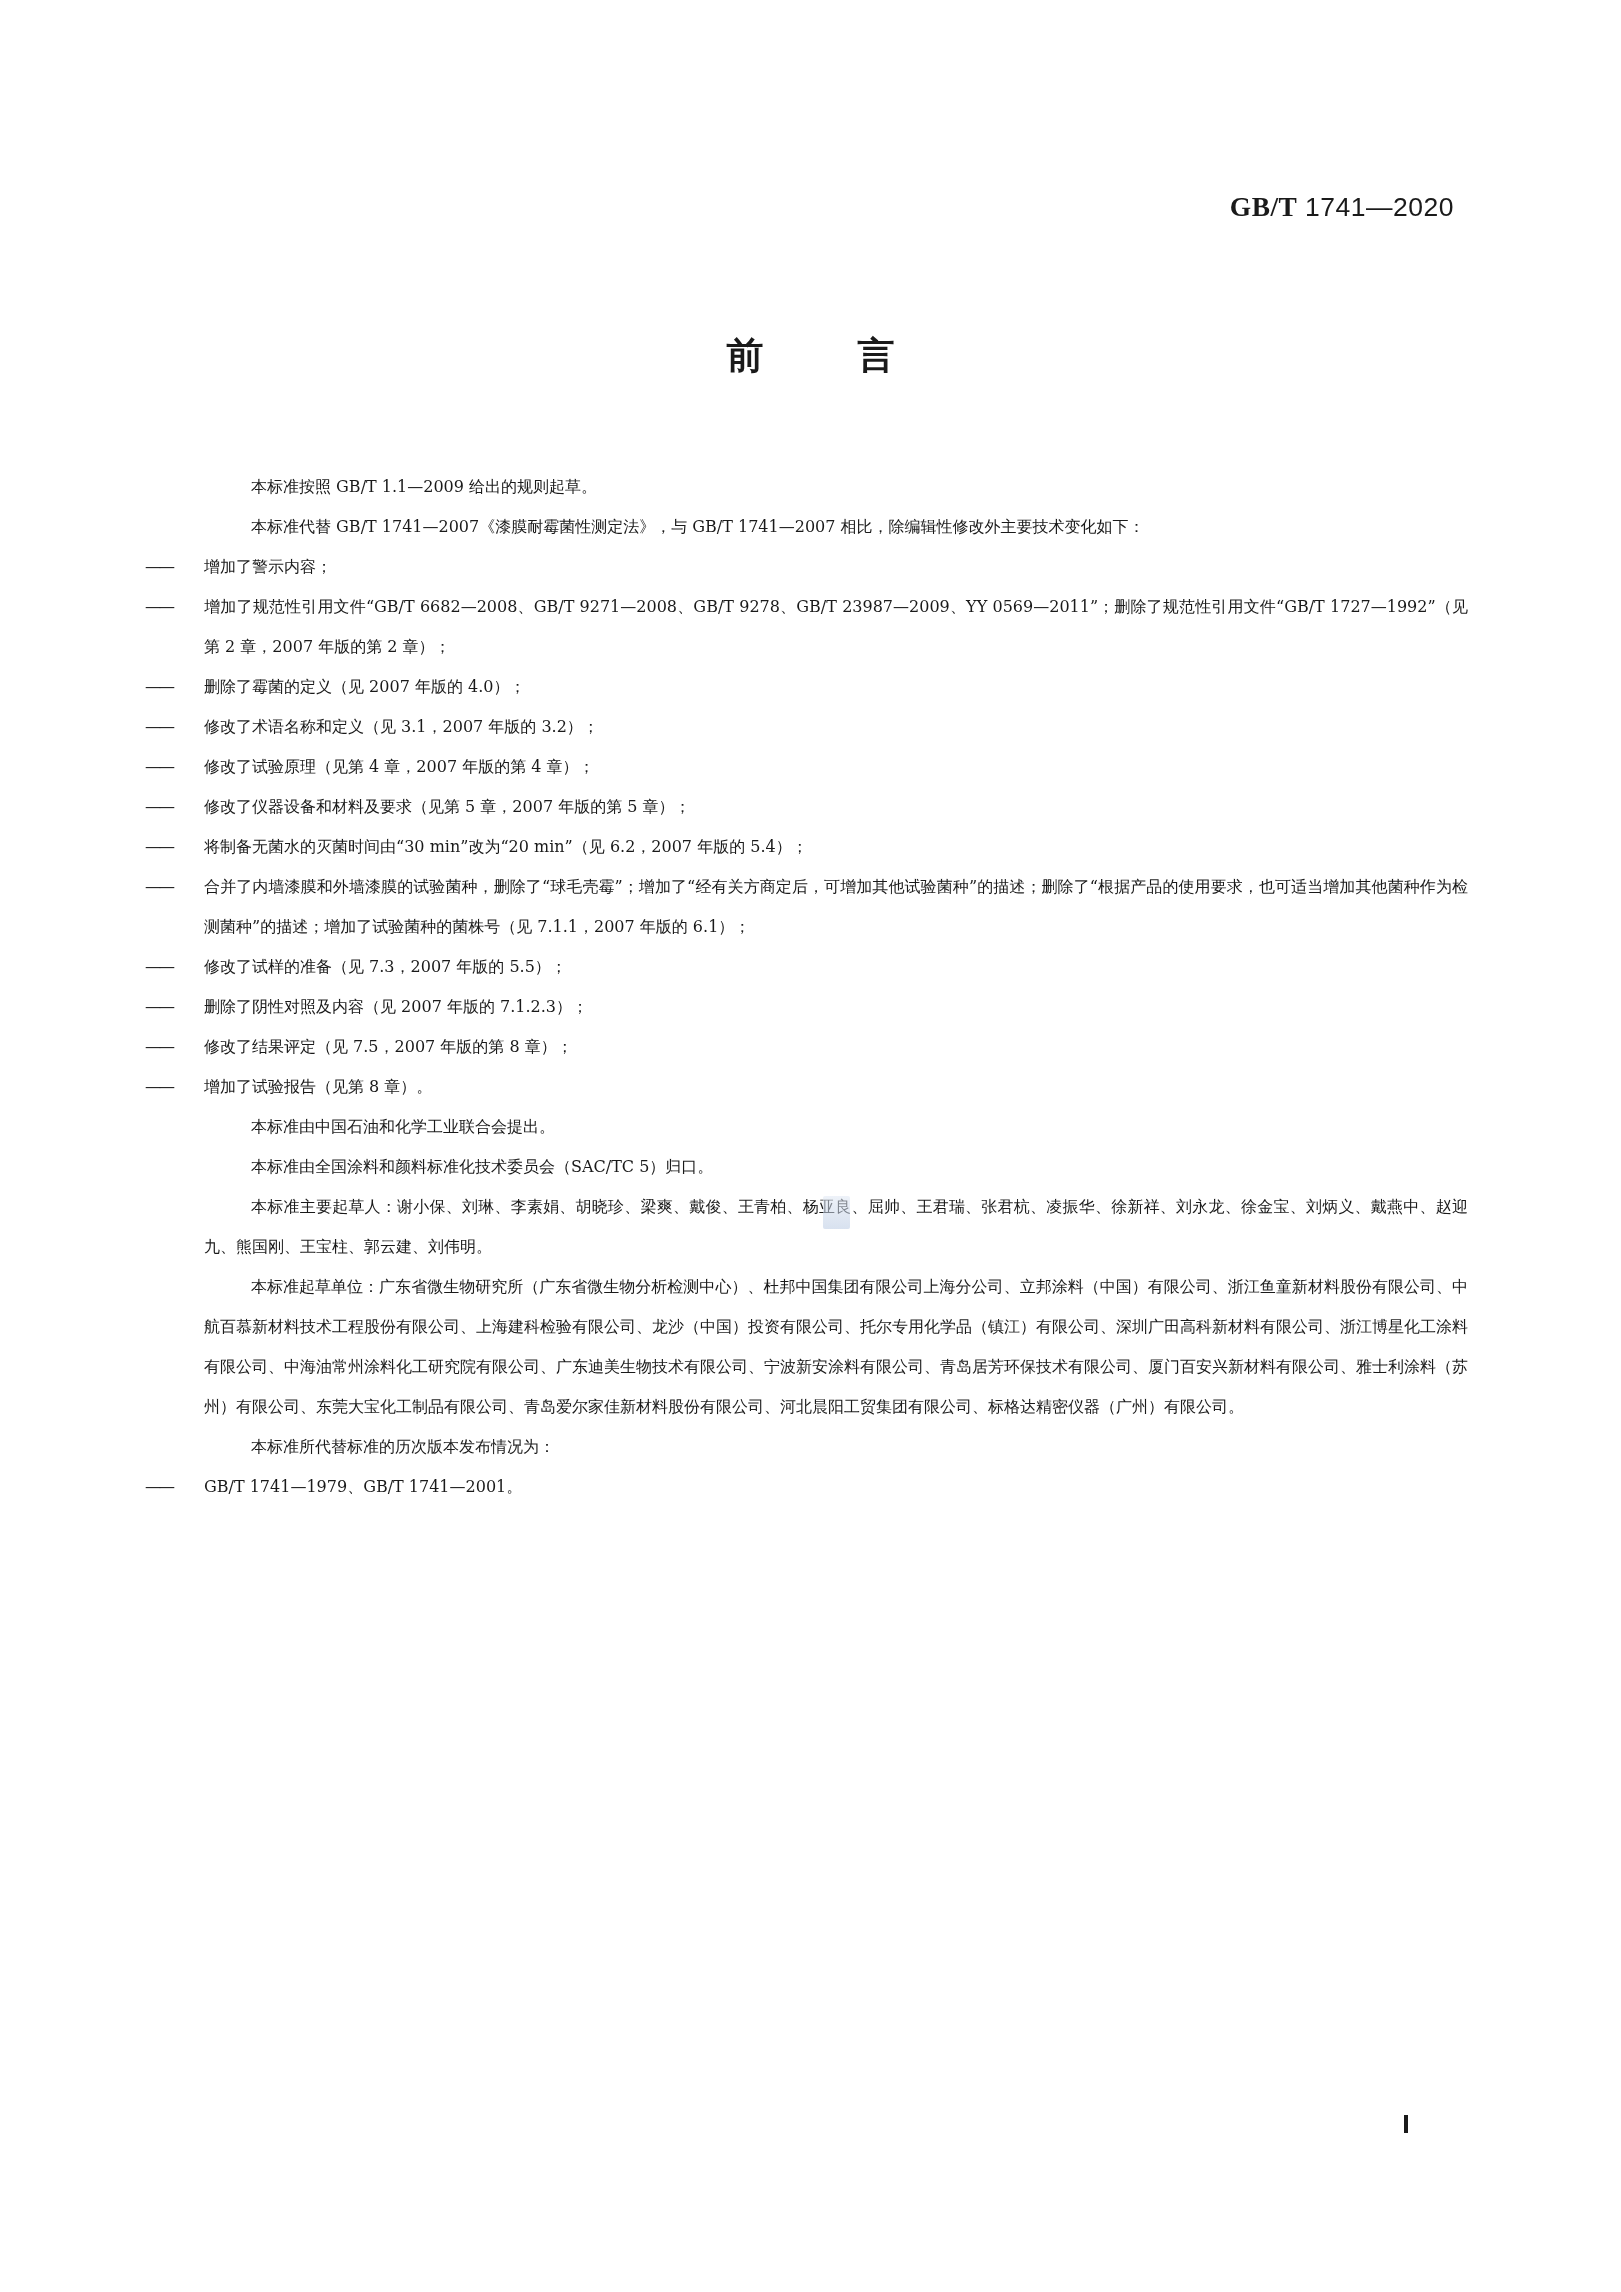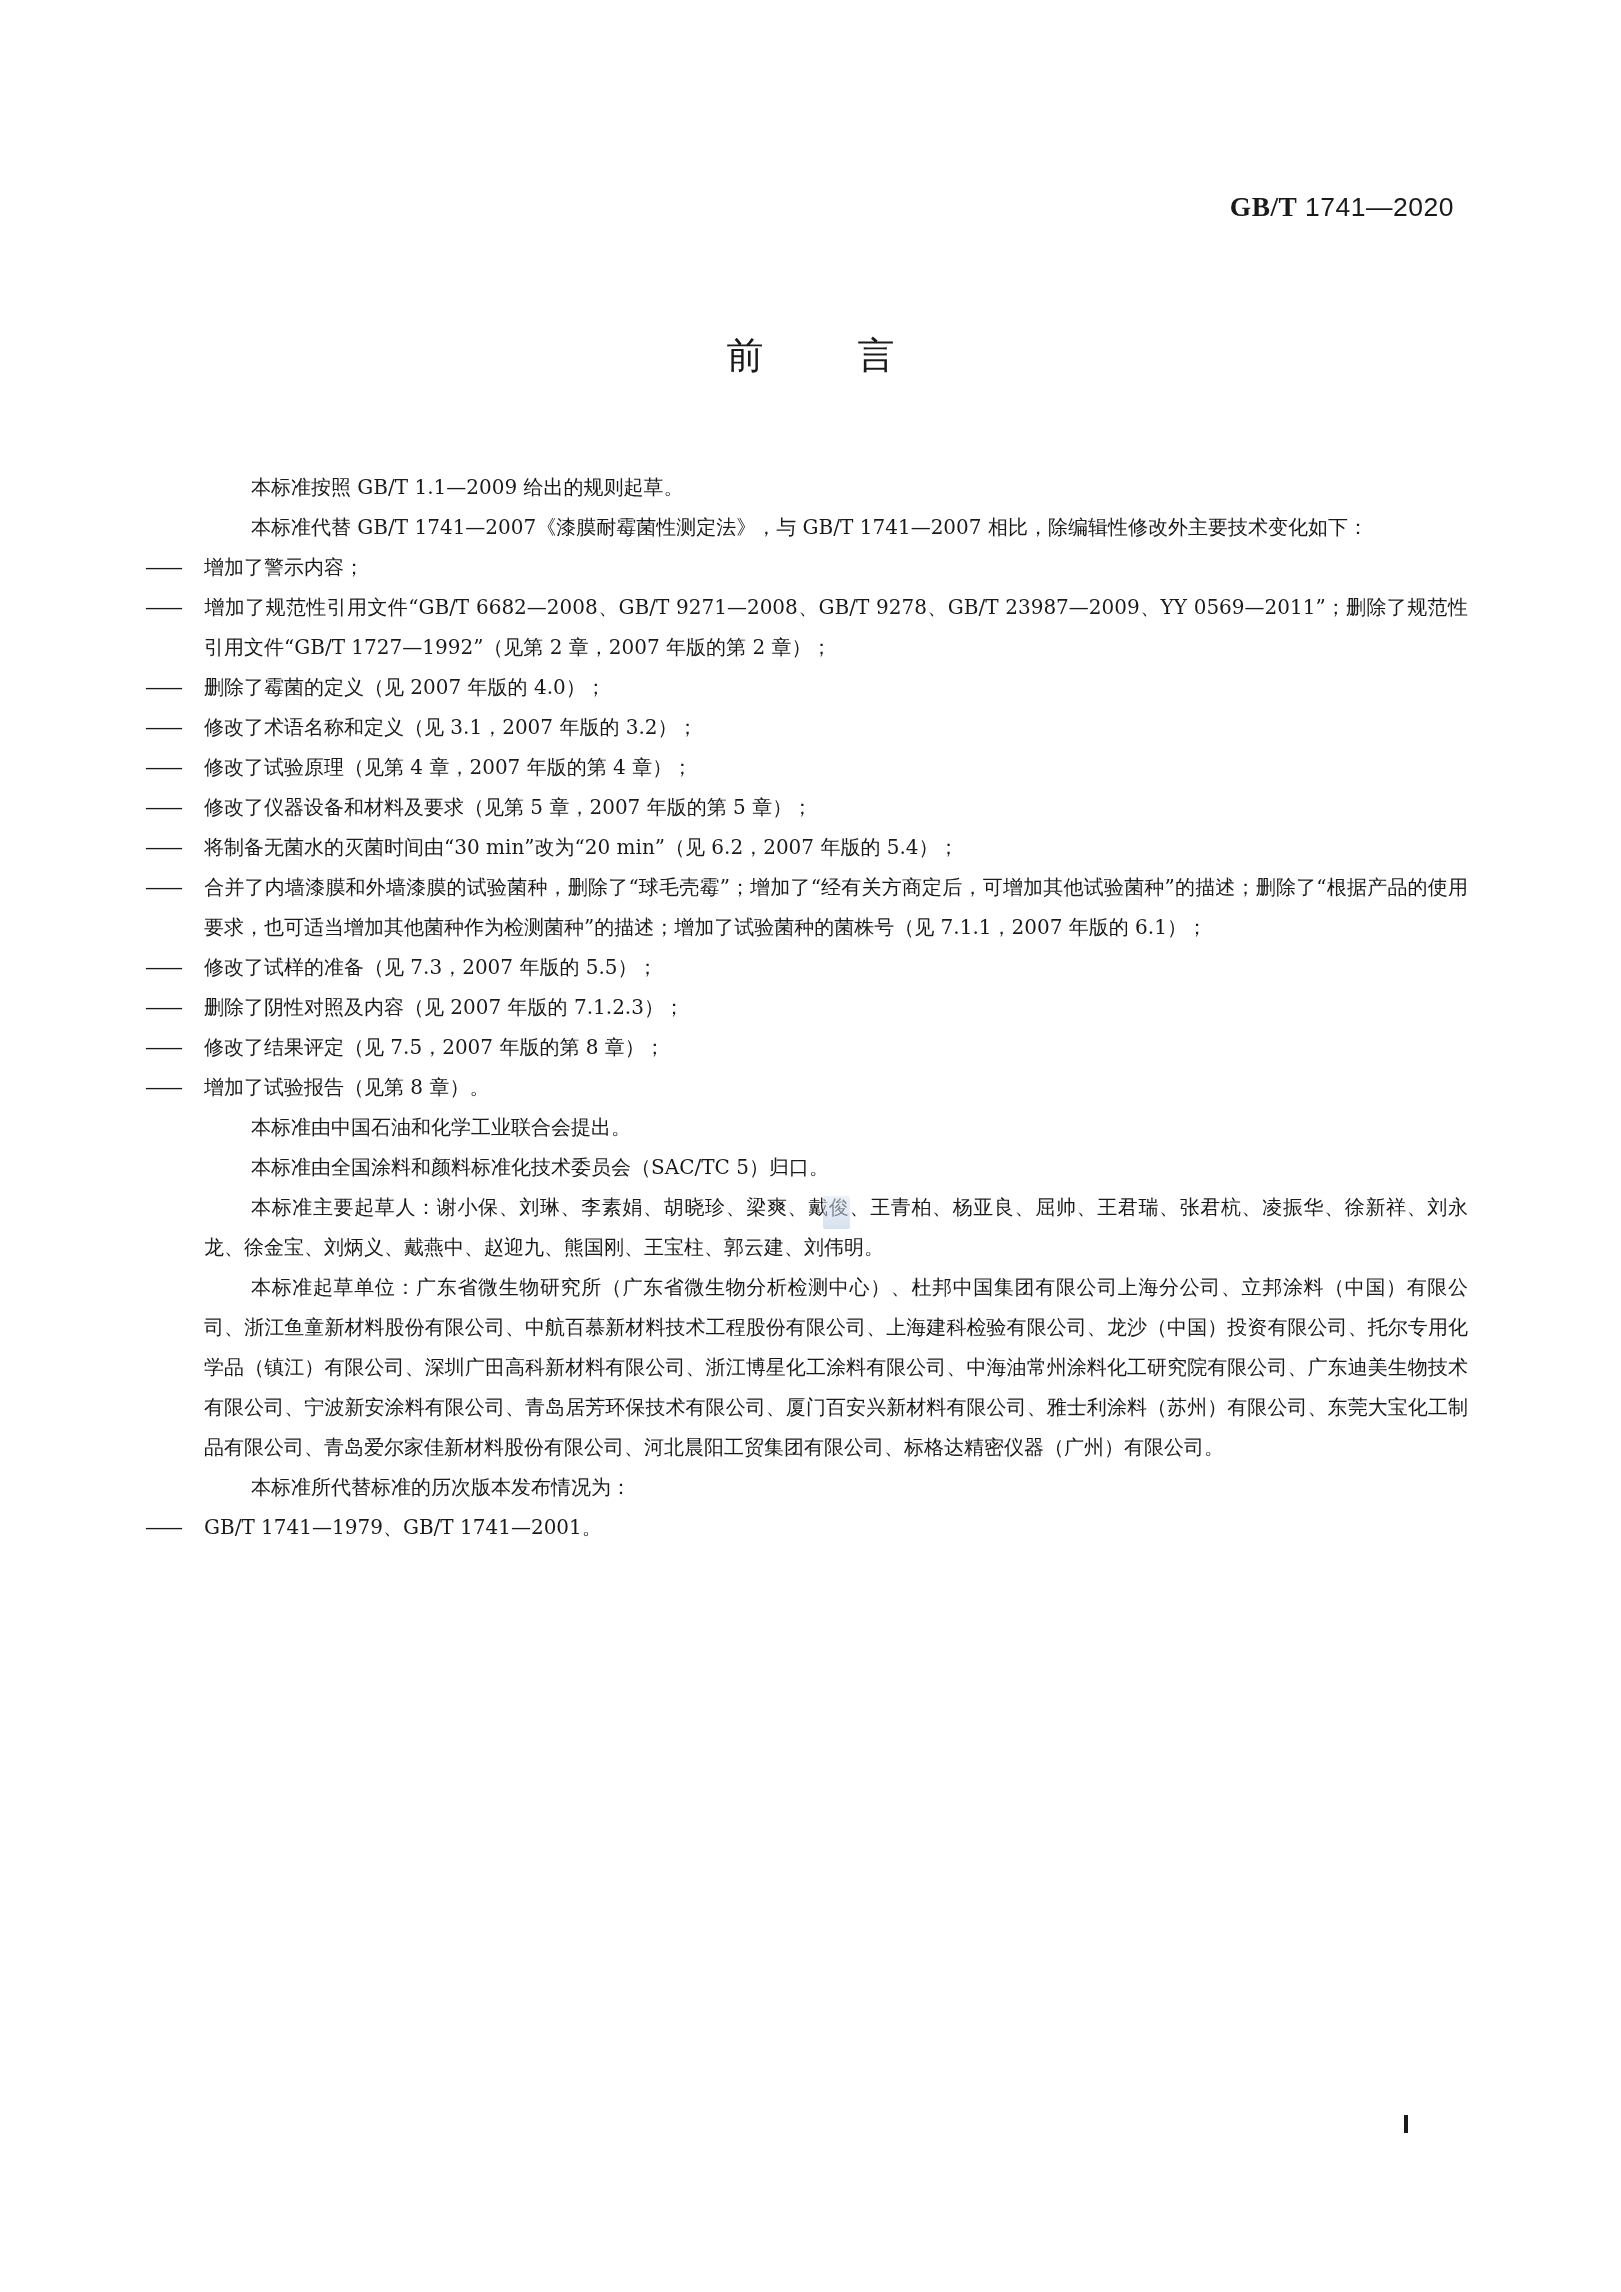--- a/index.html
+++ b/index.html
@@ -39,31 +39,31 @@
     font-size: 26.5px;
     margin-left: 7.8px;
   }
   .page-title {
     position: absolute;
     top: 331px;
     left: 0;
     width: 1621px;
     text-align: center;
     font-family: "DejaVu Sans", "Liberation Sans", sans-serif;
-    font-weight: normal;
+    font-weight: bold;
     font-size: 37px;
     letter-spacing: 94px;
     text-indent: 94px;
   }
   .content {
     position: absolute;
     top: 467px;
     left: 204px;
     width: 1264px;
-    font-size: 20px;
+    font-size: 16px;
     line-height: 40px;
   }
   .content p {
     margin: 0;
     padding: 0;
     text-align: justify;
     text-justify: inter-character;
   }
   .para {
     text-indent: 47px;

